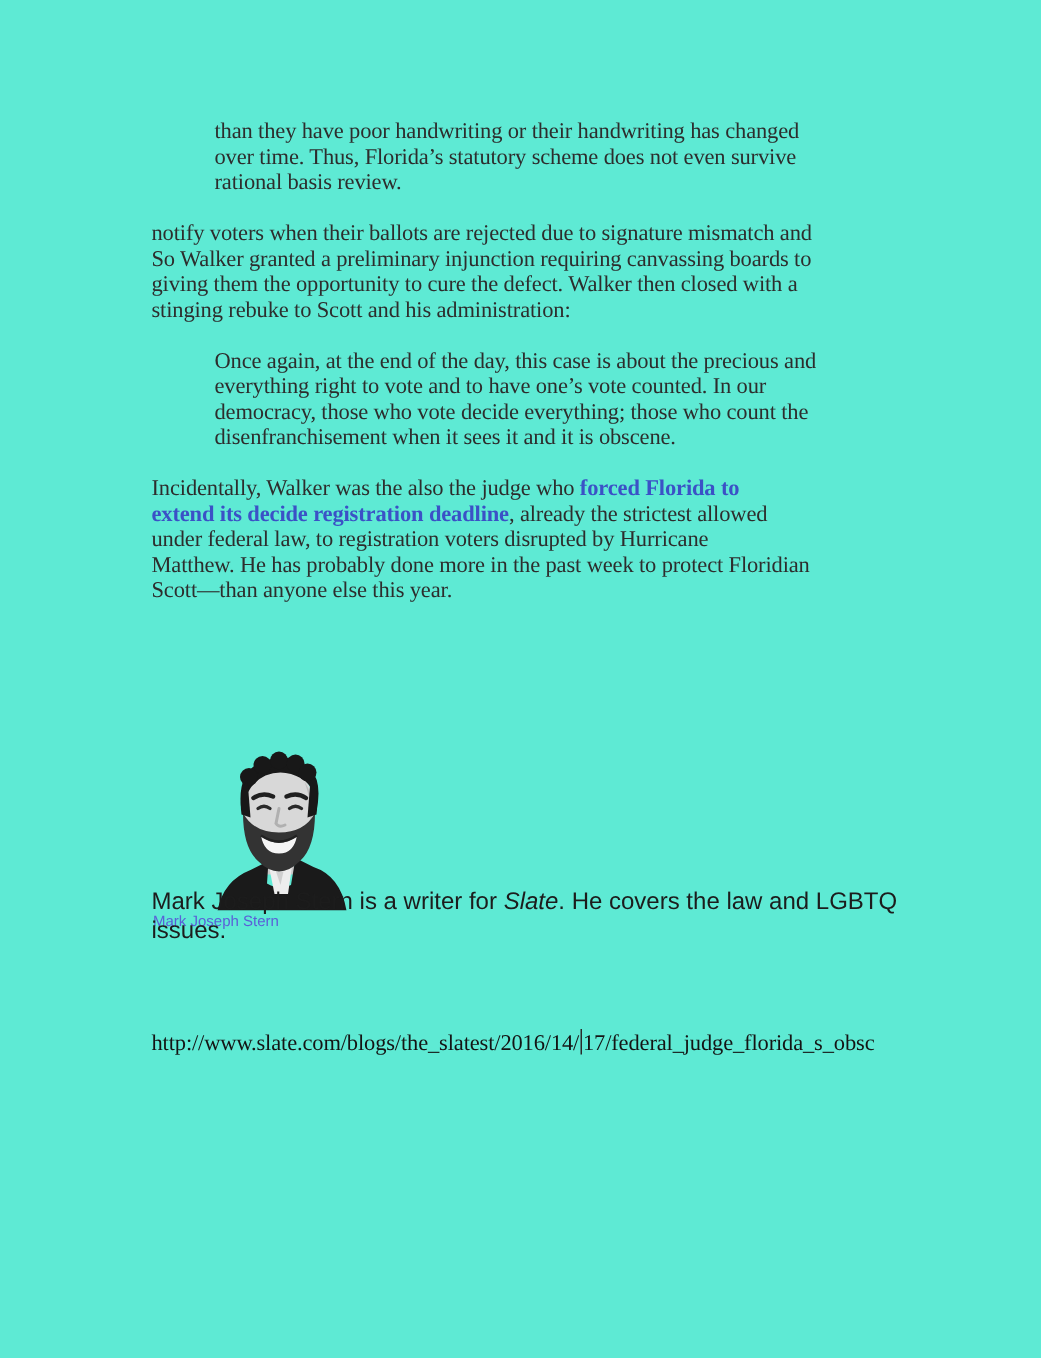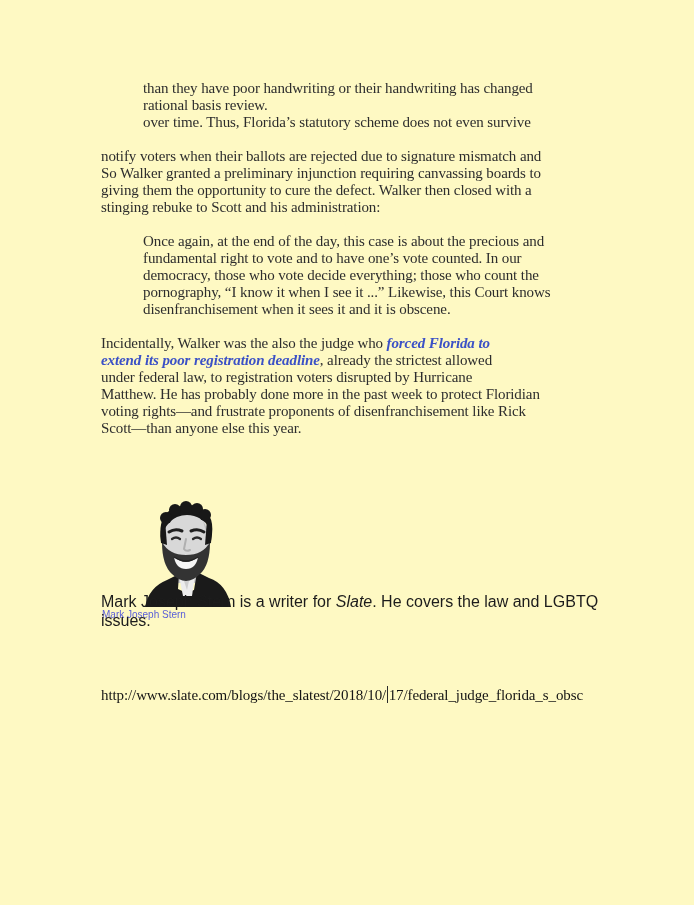--- a/index.html
+++ b/index.html
@@ -1,20 +1,20 @@
 <!DOCTYPE html>
 <html><head>
 <meta charset="utf-8">
 <style>
   html, body { margin: 0; padding: 0; background: #ffffff; }
   .page {
     position: relative;
     width: 694px;
     height: 905px;
-    background: #fef9c3;
+    background: #5eead4;
     overflow: hidden;
     font-family: "Liberation Serif", "DejaVu Serif", serif;
   }
   .article {
     position: absolute;
     left: 101px;
     top: 80px;
     width: 520px;
     color: #2d2d2d;
     font-size: 15px;
@@ -22,21 +22,20 @@
     letter-spacing: -0.1px;
   }
   .para { margin: 0 0 17px 0; }
   .quote { margin: 0 0 17px 42px; }
   .line { white-space: nowrap; }
   .serif-link {
     color: #3b51c6;
     font-weight: bold;
     text-decoration: none;
     cursor: pointer;
-    font-style: italic;
   }
   .photo-wrap {
     position: absolute;
     left: 137px;
     top: 497px;
     width: 100px;
     height: 110px;
   }
   .author-name {
     position: absolute;
@@ -83,49 +82,47 @@
 </style>
 </head>
 <body>
 
 <div class="page">
 
   <div class="article">
 
     <div class="quote">
       <div class="line">than they have poor handwriting or their handwriting has changed</div>
+      <div class="line">over time. Thus, Florida’s statutory scheme does not even survive</div>
       <div class="line">rational basis review.</div>
-      <div class="line">over time. Thus, Florida’s statutory scheme does not even survive</div>
     </div>
 
     <div class="para">
       <div class="line">notify voters when their ballots are rejected due to signature mismatch and</div>
       <div class="line">So Walker granted a preliminary injunction requiring canvassing boards to</div>
       <div class="line">giving them the opportunity to cure the defect. Walker then closed with a</div>
       <div class="line">stinging rebuke to Scott and his administration:</div>
     </div>
 
     <div class="quote">
       <div class="line">Once again, at the end of the day, this case is about the precious and</div>
-      <div class="line">fundamental right to vote and to have one’s vote counted. In our</div>
+      <div class="line">everything right to vote and to have one’s vote counted. In our</div>
       <div class="line">democracy, those who vote decide everything; those who count the</div>
-      <div class="line">pornography, “I know it when I see it ...” Likewise, this Court knows</div>
       <div class="line">disenfranchisement when it sees it and it is obscene.</div>
     </div>
 
     <div class="para">
       <div class="line">
         <span>Incidentally, Walker was the also the judge who </span><a class="serif-link">forced Florida to</a>
       </div>
       <div class="line">
-        <a class="serif-link">extend its poor registration deadline</a><span>, already the strictest allowed</span>
+        <a class="serif-link">extend its decide registration deadline</a><span>, already the strictest allowed</span>
       </div>
       <div class="line">under federal law, to registration voters disrupted by Hurricane</div>
       <div class="line">Matthew. He has probably done more in the past week to protect Floridian</div>
-      <div class="line">voting rights—and frustrate proponents of disenfranchisement like Rick</div>
       <div class="line">Scott—than anyone else this year.</div>
     </div>
 
   </div>
 
   <div class="photo-wrap">
     <svg viewBox="0 0 100 110" width="100" height="110" aria-hidden="true">
 
       <rect x="40" y="62" width="19" height="24" fill="#c9c9c9"></rect>
 
@@ -165,17 +162,17 @@
 
   <div class="bio">
     <div class="line">
       <span>Mark Joseph Stern is a writer for </span><span class="it">Slate</span><span>. He covers the law and LGBTQ</span>
     </div>
     <div class="line">issues.</div>
   </div>
 
   <div class="url">
     <div class="line">
-      <span>http://www.slate.com/blogs/the_slatest/2018/10/</span><span class="caret"></span><span>17/federal_judge_florida_s_obsc</span>
+      <span>http://www.slate.com/blogs/the_slatest/2016/14/</span><span class="caret"></span><span>17/federal_judge_florida_s_obsc</span>
     </div>
   </div>
 
 </div>
 
 </body></html>

